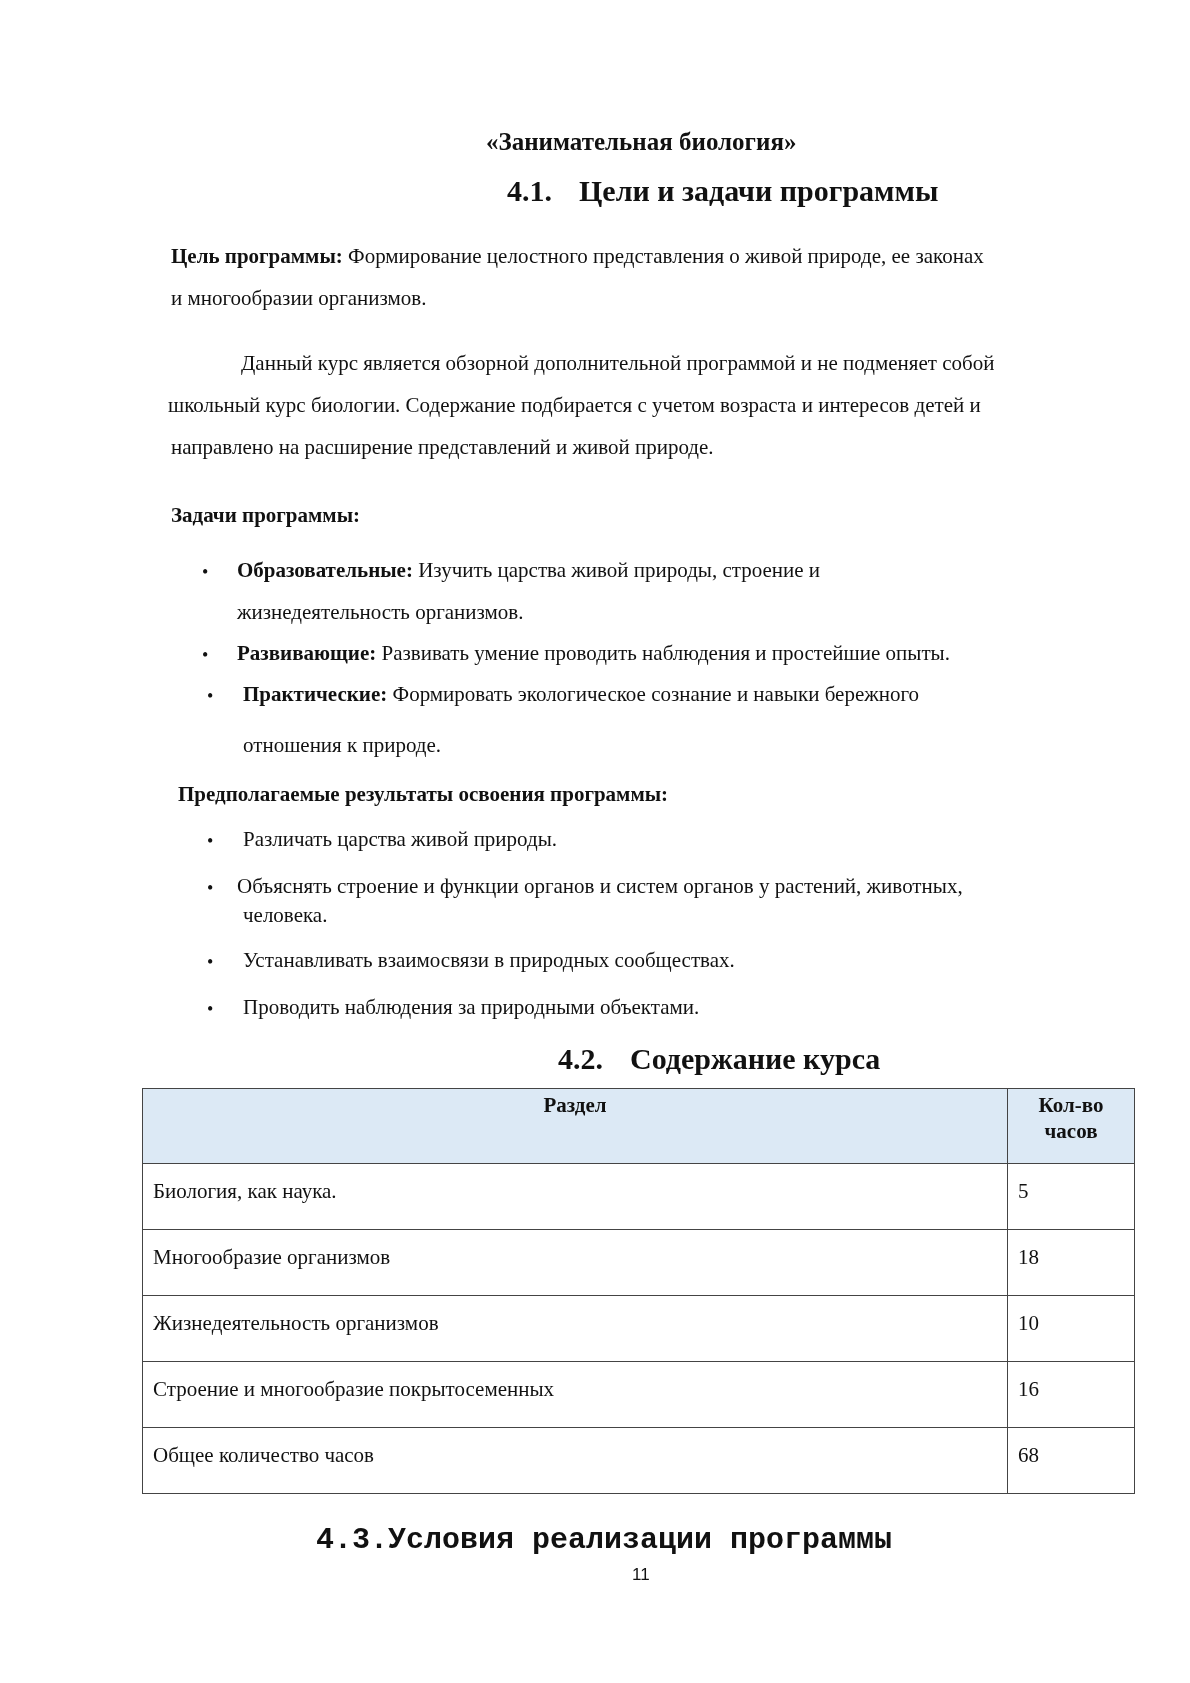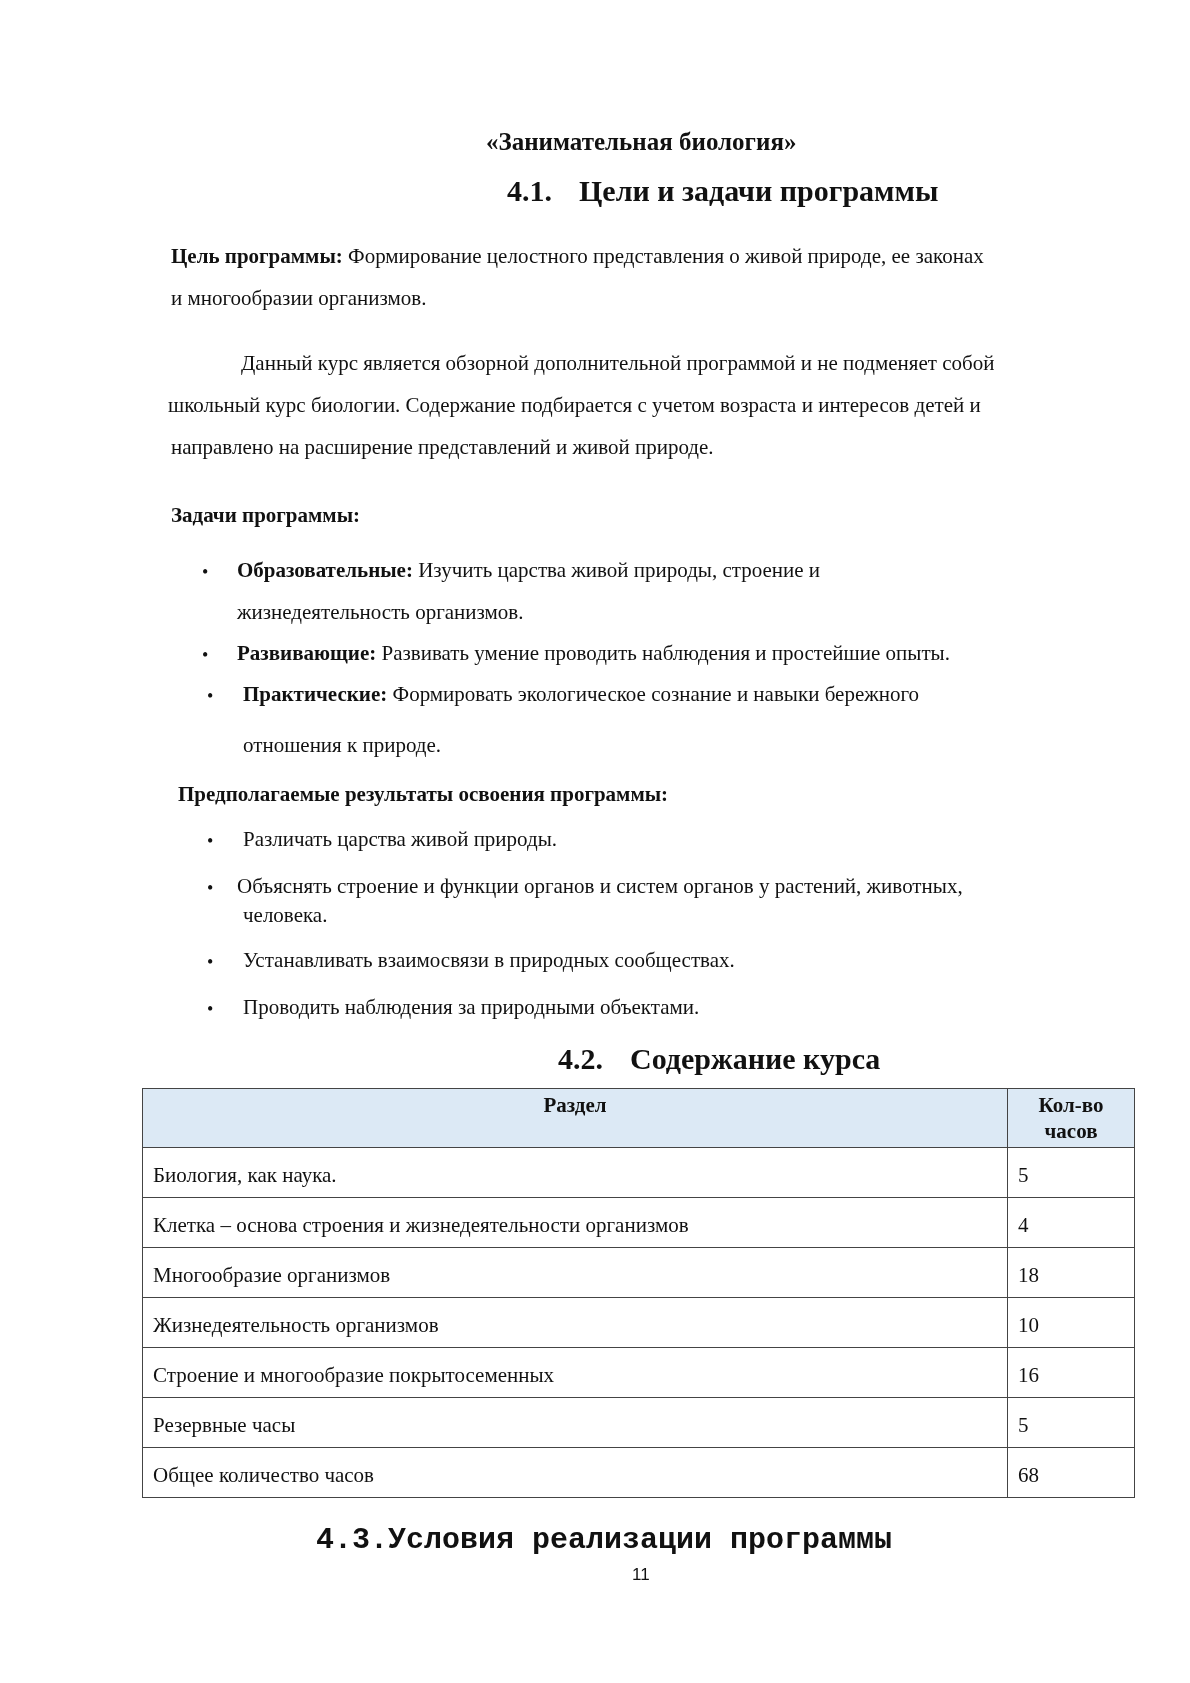--- a/index.html
+++ b/index.html
@@ -7,21 +7,21 @@
          font-family: "Liberation Serif", "DejaVu Serif", serif; color: #111; }
   .abs { position: absolute; white-space: nowrap; }
   .title { font-weight: bold; font-size: 25px; }
   .h2 { font-weight: bold; font-size: 30px; }
   .h2 .num { display: inline-block; width: 72px; }
   .txt { font-size: 21px; line-height: 21px; }
   .b { font-weight: bold; }
   .bullet { position: absolute; font-size: 18px; }
   table.course { position: absolute; left: 142px; top: 1088px; width: 993px;
                  border-collapse: collapse; font-size: 21px; }
-  table.course th, table.course td { border: 1.5px solid #444; padding: 0 10px; text-align: left; vertical-align: middle; margin-top: 20px; }
+  table.course th, table.course td { border: 1.5px solid #444; padding: 16px 10px; text-align: left; vertical-align: middle; margin-top: 20px; }
   table.course thead th { background: #dce9f5; font-weight: bold; height: 55px; vertical-align: top; padding-top: 3px; line-height: 26px; }
   table.course thead th.sec { text-align: center; }
   table.course thead th.hrs { text-align: center; width: 106px; }
   table.course td { height: 43px; padding-top: 6px; }
   .pagenum { font-family: "Liberation Sans", "DejaVu Sans", sans-serif; font-size: 17px; }
 </style>
 </head>
 <body>
 
 <div class="abs title" style="left:486px; top:128px;">«Занимательная биология»</div>
@@ -86,38 +86,30 @@
         <span>часов</span>
       </th>
     </tr>
   </thead>
   <tbody>
     <tr>
       <td>Биология, как наука.</td>
       <td>5</td>
     </tr>
     <tr>
-      <td>Клетка – основа строения и жизнедеятельности организмов</td>
-      <td>4</td>
-    </tr>
-    <tr>
       <td>Многообразие организмов</td>
       <td>18</td>
     </tr>
     <tr>
       <td>Жизнедеятельность организмов</td>
       <td>10</td>
     </tr>
     <tr>
       <td>Строение и многообразие покрытосеменных</td>
       <td>16</td>
-    </tr>
-    <tr>
-      <td>Резервные часы</td>
-      <td>5</td>
     </tr>
     <tr>
       <td>Общее количество часов</td>
       <td>68</td>
     </tr>
   </tbody>
 </table>
 
 <div class="abs h2" style="left:316px; top:1523px;font-family:Liberation Mono, monospace;">
   <span class="num">4.3.</span><span>Условия реализации программы</span>

